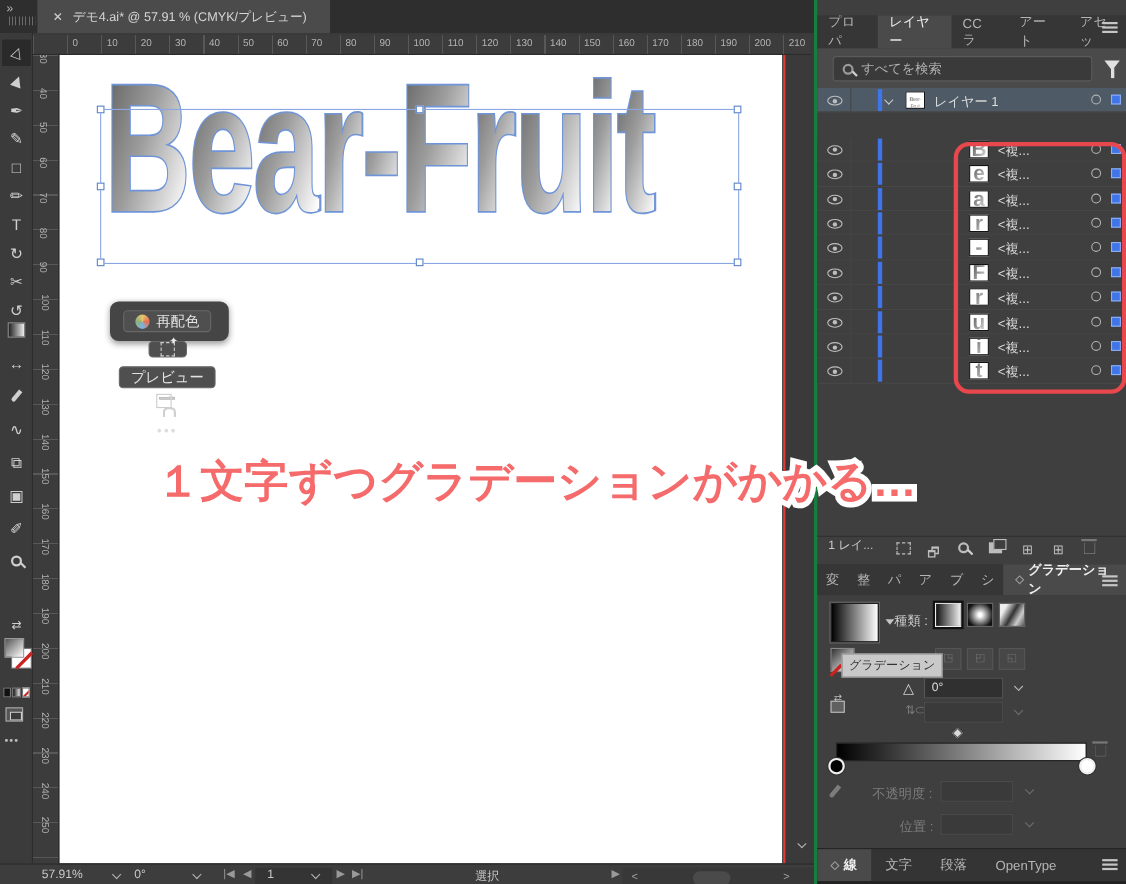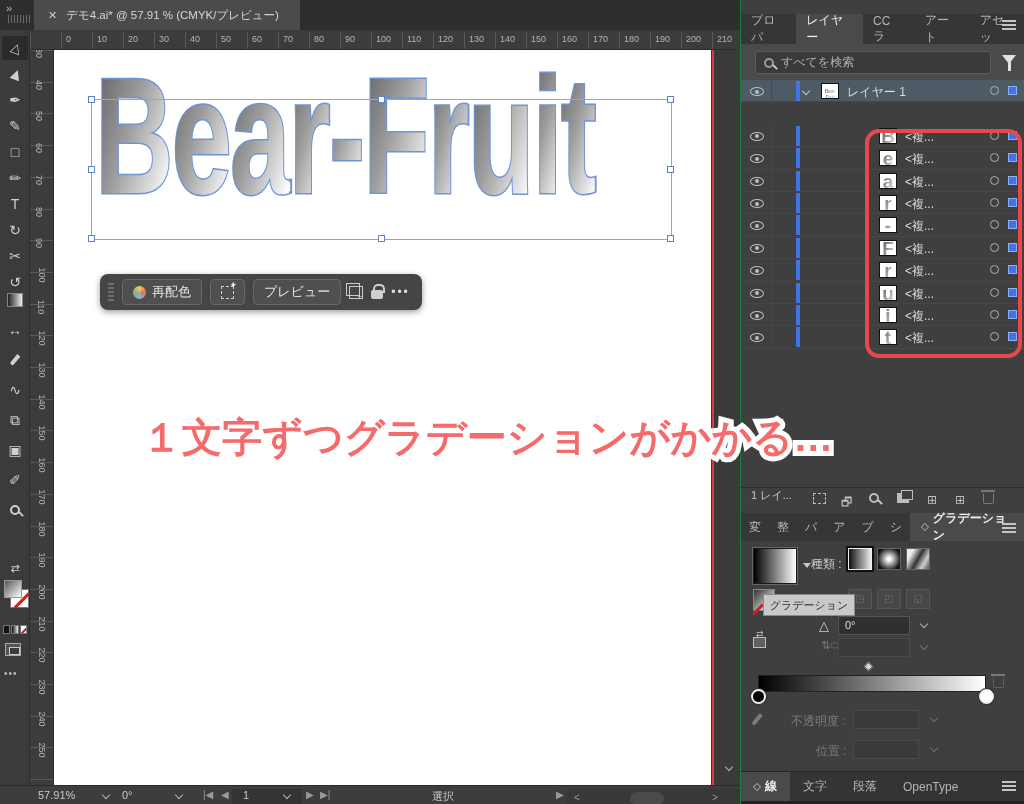--- a/index.html
+++ b/index.html
@@ -71,21 +71,21 @@
      background:linear-gradient(115deg,#636363 5%,#9d9d9d 45%,#ffffff 92%);
      -webkit-background-clip:text; background-clip:text; color:transparent; }
   .char::before { content:attr(data-ch); position:absolute; left:0; top:0; z-index:-1;
      color:transparent; -webkit-text-stroke:3px #6f95d8; }
   #selbox { position:absolute; left:-4px; top:9px; width:581px; height:141px;
      border:1px solid #8aa7e4; }
   .handle { position:absolute; width:7px; height:7px; background:#fff; border:1px solid #5b82cc; }
 
   
   #ctxbar { position:absolute; left:46px; top:224px; height:36px; background:#454545; border-radius:8px;
-     display:flex; align-items:center; gap:8px; padding:0 12px 0 8px; box-shadow:0 2px 6px rgba(0,0,0,.4); }
+     display:flex; align-items:center; gap:8px; padding:0 12px 0 8px; box-shadow:0 2px 6px rgba(0,0,0,.4);flex-direction:column; }
   #ctx-grip { width:6px; height:18px;
      background:repeating-linear-gradient(180deg,#6f6f6f 0 2px,transparent 2px 4px); }
   .ctx-btn { height:26px; background:#4f4f4f; border:1px solid #686868; border-radius:4px; color:#e3e3e3;
      font-size:13px; display:flex; align-items:center; gap:6px; padding:0 10px; white-space:nowrap; }
   .recolor-ic { width:13px; height:13px; border-radius:50%;
      background:conic-gradient(#e9c46a,#e76f51,#7fb3e0,#8ab17d,#e9c46a); position:relative; }
   .genfill-ic { width:13px; height:13px; border:1px dashed #ccc; position:relative; }
   .genfill-ic::after { content:"✦"; position:absolute; right:-4px; top:-7px; color:#eee; font-size:9px; }
   .dup-ic { width:14px; height:13px; border:1px solid #ccc; position:relative; background:#454545; }
   .dup-ic::before { content:""; position:absolute; left:-4px; top:-4px; width:12px; height:11px; border:1px solid #ccc; }
@@ -106,21 +106,21 @@
      font-size:11px; border-top:1px solid #2a2a2a; }
   #statusbar .abs { top:3px; }
   .chev { display:inline-block; width:6px; height:6px; border-right:1.5px solid #b5b5b5;
      border-bottom:1.5px solid #b5b5b5; transform:rotate(45deg); }
   .navg { color:#9a9a9a; font-size:10px; }
   #sb-pagebox { left:232px; top:0px; width:70px; height:19px; background:#343434; }
   #sb-scroll { left:566px; top:0; width:174px; height:19px; background:#383838; }
   #sb-thumb { left:64px; top:3px; width:34px; height:13px; background:#4a4a4a; border-radius:7px; }
 
   
-  #rpanel { left:740px; top:0; width:284px; height:804px; background:#3f3f3f; border-left:1px solid #15803d; }
+  #rpanel { left:740px; top:0; width:284px; height:804px; background:#3f3f3f; border-left:3px solid #15803d; }
   #rp-tabs { position:absolute; left:0; top:14px; width:284px; height:30px; background:#363636; display:flex; }
   .rp-tab { height:30px; display:flex; align-items:center; padding:0 10px; color:#b5b5b5; font-size:12px; }
   .rp-tab.active { background:#4a4a4a; color:#efefef; }
   #rp-menu1 { position:absolute; right:8px; top:20px; }
   .hamb { width:14px; height:2px; background:#c5c5c5; box-shadow:0 4px 0 #c5c5c5,0 8px 0 #c5c5c5; }
 
   #searchrow { position:absolute; left:0; top:44px; width:284px; height:36px; background:#4a4a4a; }
   #searchbox { position:absolute; left:14px; top:7px; width:236px; height:23px; background:#3a3a3a;
      border:1px solid #5a5a5a; border-radius:3px; color:#b0b0b0; font-size:12px;
      display:flex; align-items:center; gap:7px; padding:0 8px; }

